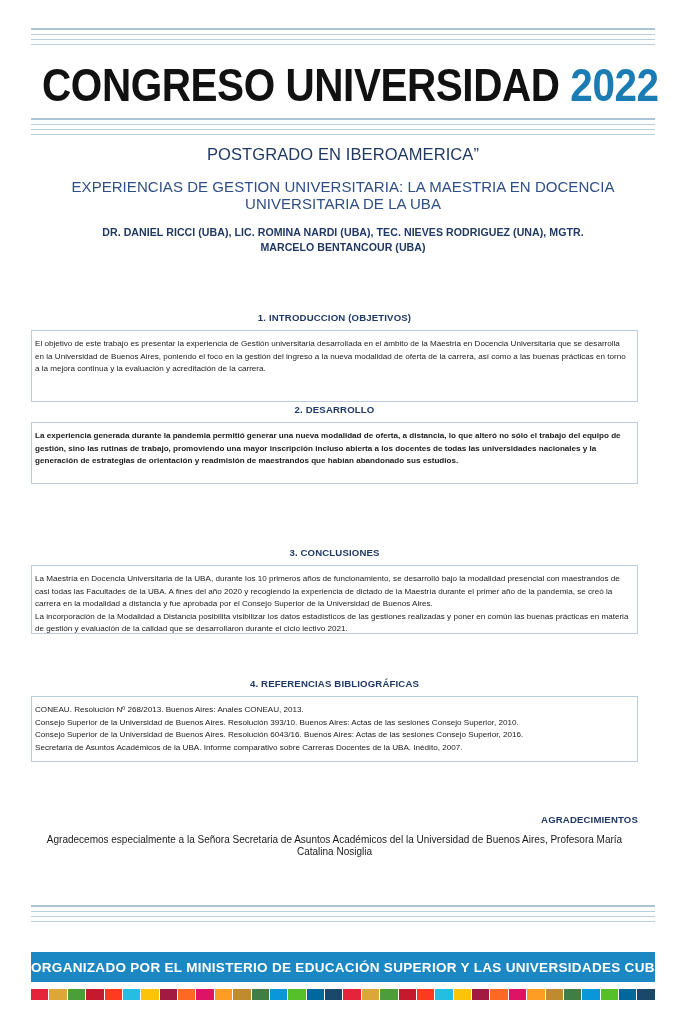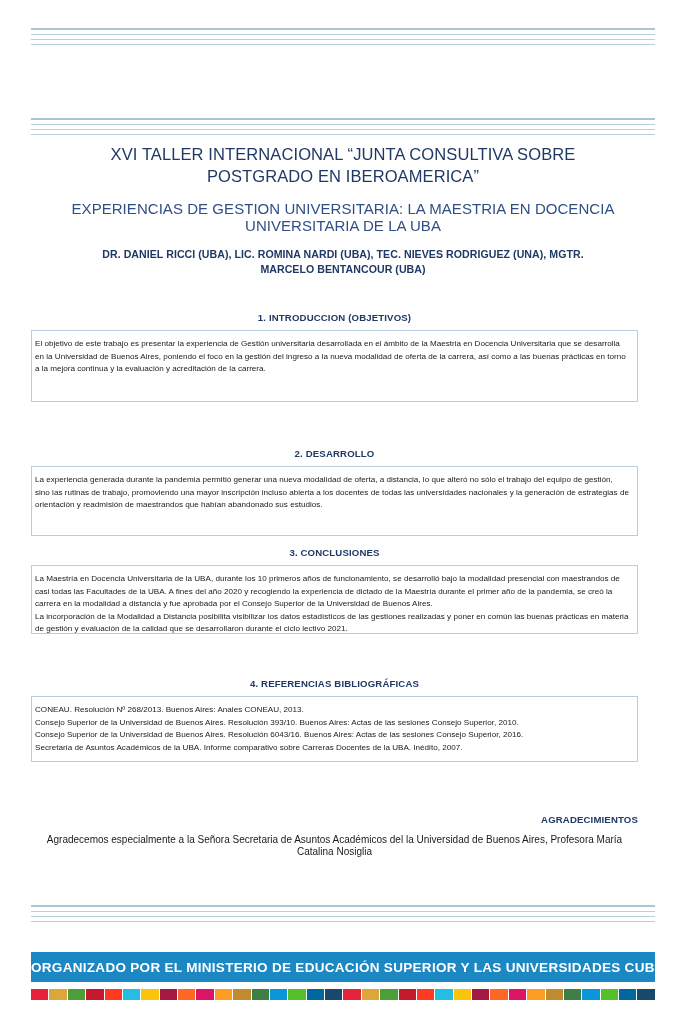--- a/index.html
+++ b/index.html
@@ -106,22 +106,22 @@
     color: #1a1a1a;
     font-size: 8.1px;
     line-height: 12.6px;
     text-align: left;
   }
   .section-box p + p { margin-top: 0; }
   .ref-line { color: #1a1a1a; font-size: 8.1px; line-height: 12.6px; }
 
   #section-intro        { top: 312px; }
   #section-intro .section-box        { height: 72px; }
-  #section-desarrollo   { top: 448px; }
-  #section-desarrollo .section-box   { height: 70px; }
+  #section-desarrollo   { top: 404px; }
+  #section-desarrollo .section-box   { height: 62px; font-weight: bold; }
   #section-conclusiones { top: 547px; }
   #section-conclusiones .section-box { height: 69px; }
   #section-referencias  { top: 678px; }
   #section-referencias .section-box  { height: 66px; }
 
   
   .ack { position: absolute; left: 31px; width: 607px; top: 814px; }
   .ack-title {
     text-align: right;
     color: #1f3864;
@@ -174,31 +174,33 @@
 
 <div class="poster">
 
   <div class="rule-group" id="rules-top">
     <div class="rule thick"></div>
     <div class="rule" style="background: rgb(184, 207, 221);"></div>
     <div class="rule" style="background: rgb(184, 207, 221);"></div>
     <div class="rule" style="background: rgb(184, 207, 221);"></div>
   </div>
 
+  <div class="masthead">
+    <span class="mast-text"><span class="mast-main">CONGRESO UNIVERSIDAD </span><span class="mast-year">2022</span></span>
+  </div>
 
   <div class="rule-group" id="rules-mid">
     <div class="rule thick"></div>
     <div class="rule" style="background: rgb(184, 207, 221);"></div>
     <div class="rule" style="background: rgb(184, 207, 221);"></div>
     <div class="rule" style="background: rgb(184, 207, 221);"></div>
   </div>
 
   <div class="title-block">
     <div class="title-main">
-      <div>XVI TALLER INTERNACIONAL “JUNTA CONSULTIVA SOBRE</div>
       <div>POSTGRADO EN IBEROAMERICA”</div>
     </div>
     <div class="title-sub">
       <div>EXPERIENCIAS DE GESTION UNIVERSITARIA: LA MAESTRIA EN DOCENCIA</div>
       <div>UNIVERSITARIA DE LA UBA</div>
     </div>
     <div class="title-authors">
       <div>DR. DANIEL RICCI (UBA), LIC. ROMINA NARDI (UBA), TEC. NIEVES RODRIGUEZ (UNA), MGTR.</div>
       <div>MARCELO BENTANCOUR (UBA)</div>
     </div>

